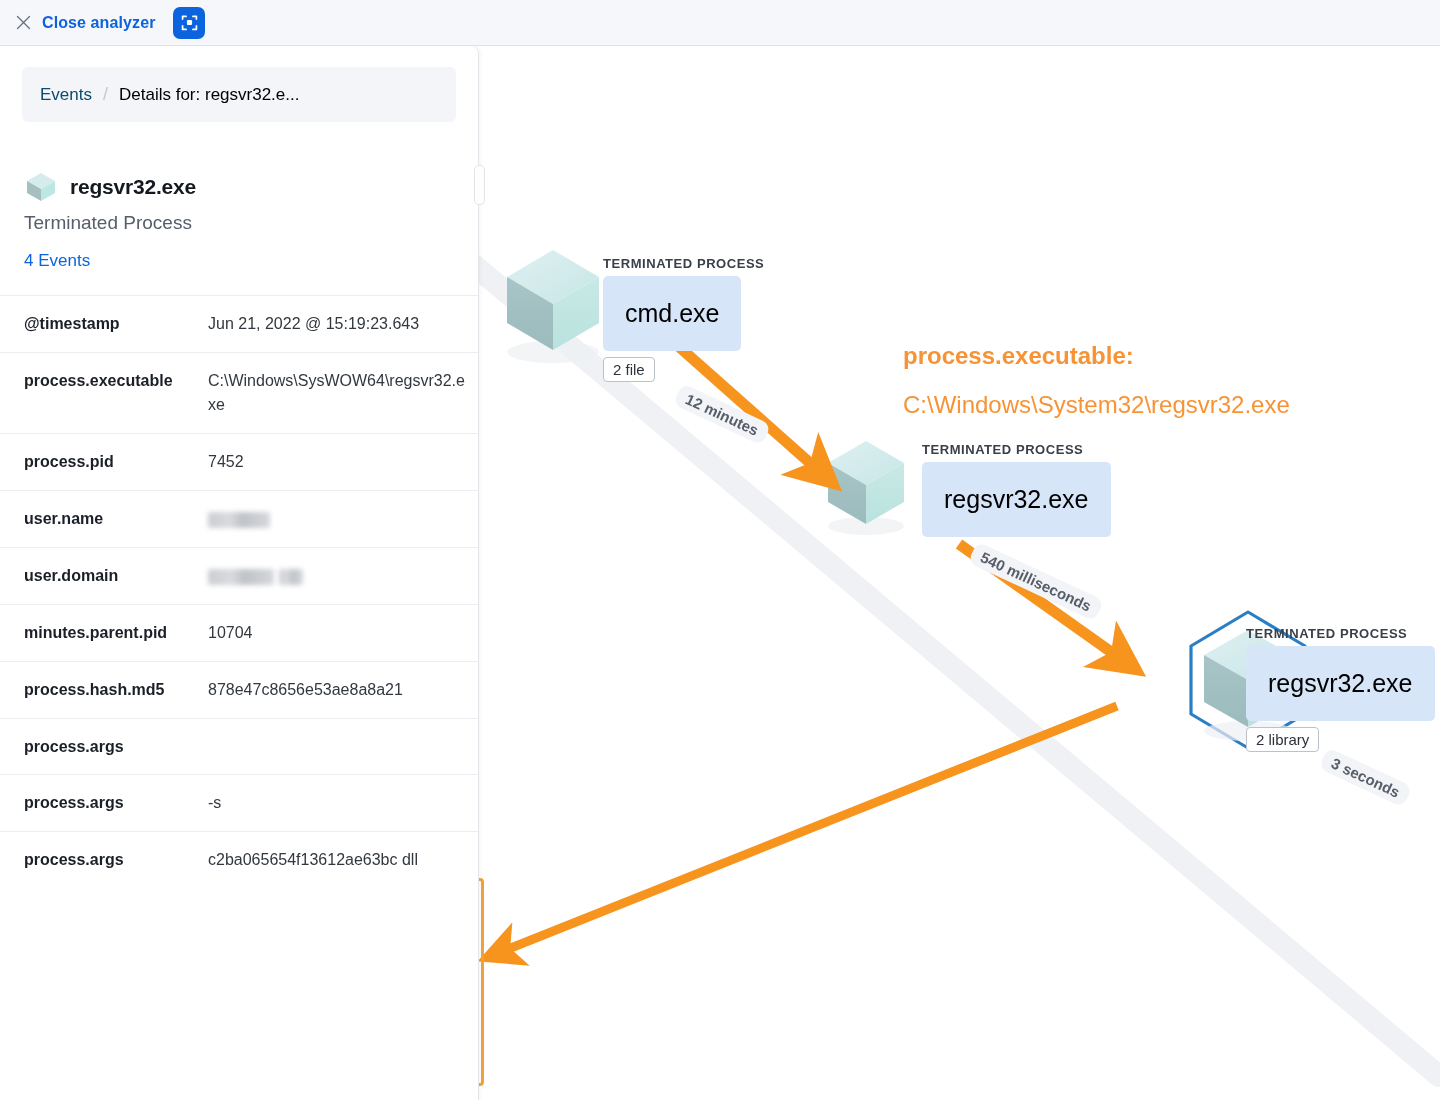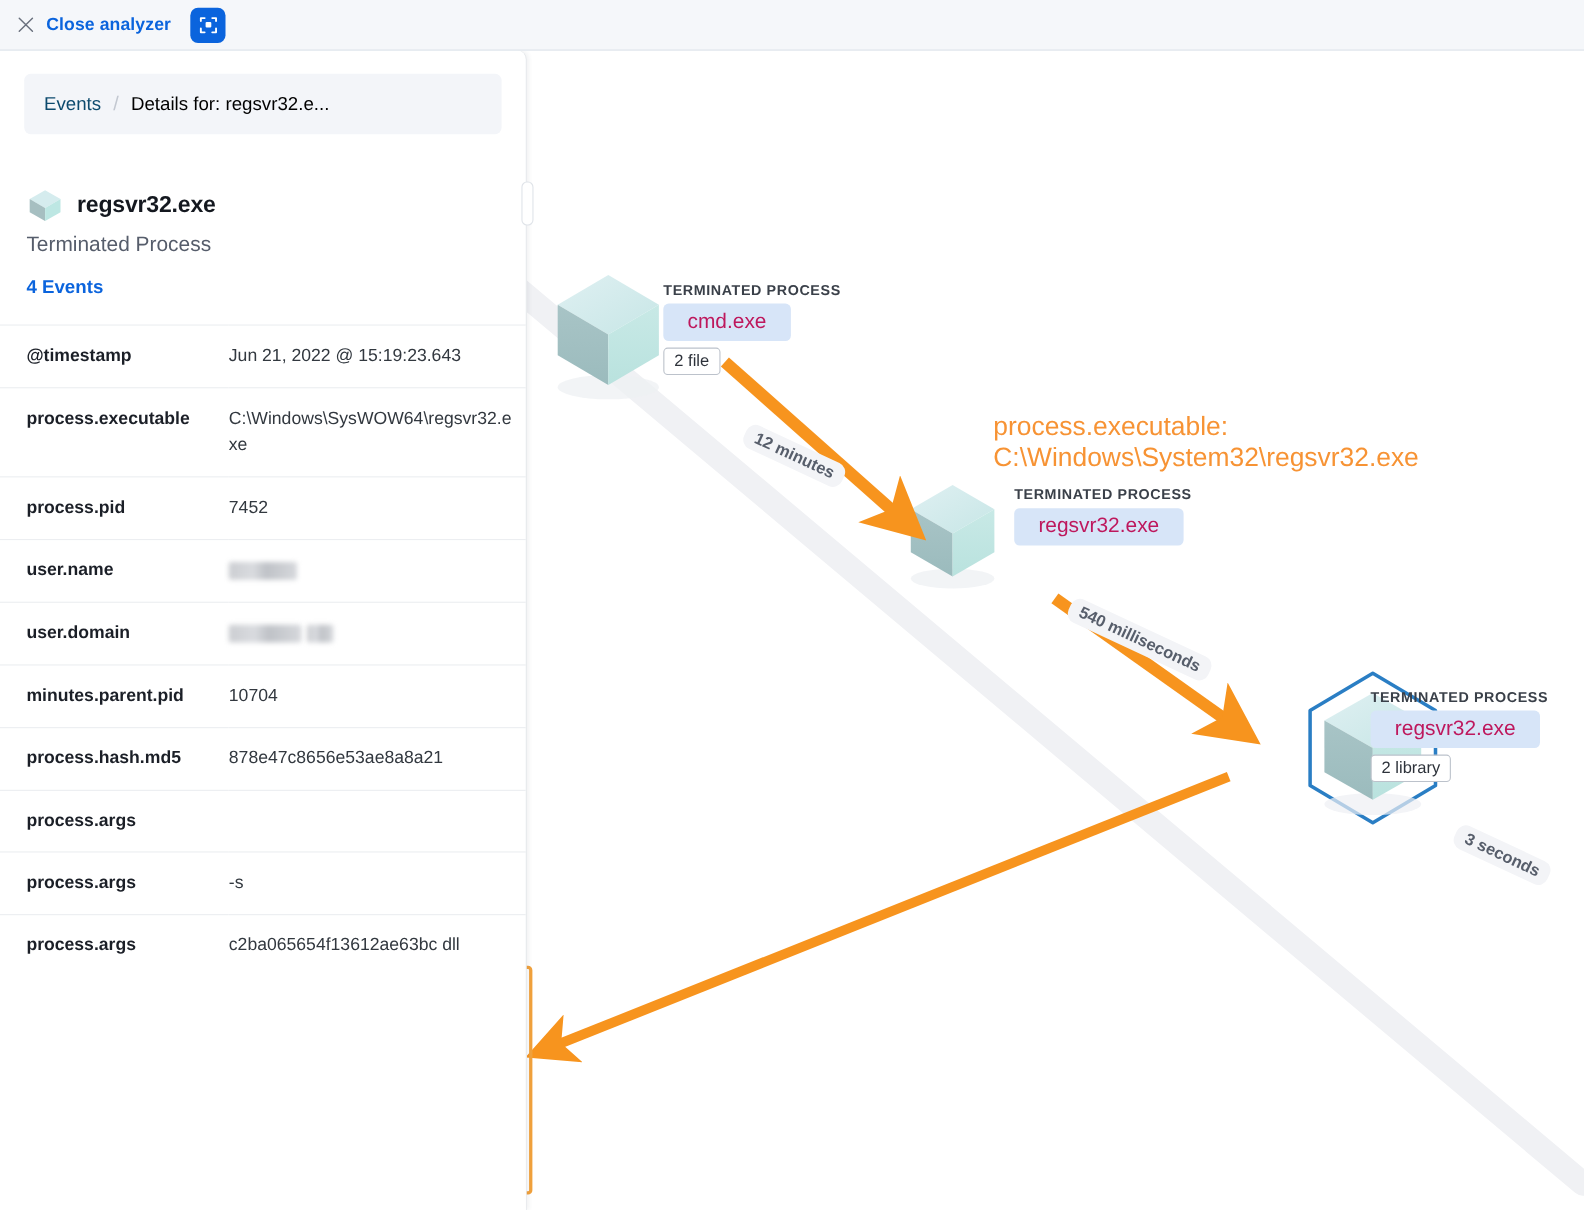--- a/index.html
+++ b/index.html
@@ -107,21 +107,21 @@
   .node-subtitle {
     margin: 8px 0 0 24px;
     font-size: 19px;
     color: #565d6b;
     font-weight: 400;
   }
   .events-link {
     margin: 17px 0 0 24px;
     font-size: 17px;
     color: #0b64dd;
-    font-weight: 700;
+    font-weight: 400;
     cursor: pointer;
     display: inline-block;
   }
 
   
   .kv-table {
     margin-top: 24px;
     width: 479px;
     border-collapse: collapse;
   }
@@ -205,24 +205,24 @@
     font-size: 13px;
     font-weight: 700;
     color: #3a4049;
     letter-spacing: .55px;
     white-space: nowrap;
   }
   .node-pill {
     margin-top: 5px;
     display: inline-block;
     background: #d7e5f8;
-    color: #be185d;
+    color: #000000;
     border-radius: 5px;
-    padding: 6px 22px;
-    font-size: 19px;
+    padding: 23px 22px;
+    font-size: 25px;
     font-weight: 400;
     white-space: nowrap;
     cursor: pointer;
   }
   .badge {
     display: inline-block;
     margin-top: 6px;
     background: #ffffff;
     border: 1px solid #bcc2cb;
     border-radius: 4px;
@@ -341,22 +341,22 @@
     <div class="node-label" style="left:767px; top:580px;">
       <div class="node-kind">TERMINATED PROCESS</div>
       <div class="node-pill">regsvr32.exe</div>
       <div><span class="badge">2 library</span></div>
     </div>
 
     <div class="edge-label" style="left:194px; top:357px; transform:rotate(25deg); background:#f3f4f7; padding:3px 10px; border-radius:9px;">12 minutes</div>
     <div class="edge-label" style="left:487px; top:524px; transform:rotate(25deg); background:#f3f4f7; padding:3px 10px; border-radius:9px;">540 milliseconds</div>
     <div class="edge-label" style="left:840px; top:720px; transform:rotate(25deg); background:#f3f4f7; padding:3px 10px; border-radius:9px;">3 seconds</div>
 
-    <div class="annot-text" style="left:424px; top:326px;">process.executable:</div>
-    <div class="annot-text" style="left:424px; top:355px;">C:\Windows\System32\regsvr32.exe</div>
+    <div class="annot-text" style="left:424px; top:294px;font-weight:bold;">process.executable:</div>
+    <div class="annot-text" style="left:424px; top:343px;">C:\Windows\System32\regsvr32.exe</div>
   </div>
 
   <div class="panel">
     <div class="panel-inner">
 
       <div class="breadcrumb">
         <span class="bc-link">Events</span>
         <span class="bc-sep">/</span>
         <span class="bc-current">Details for: regsvr32.e...</span>
       </div>

